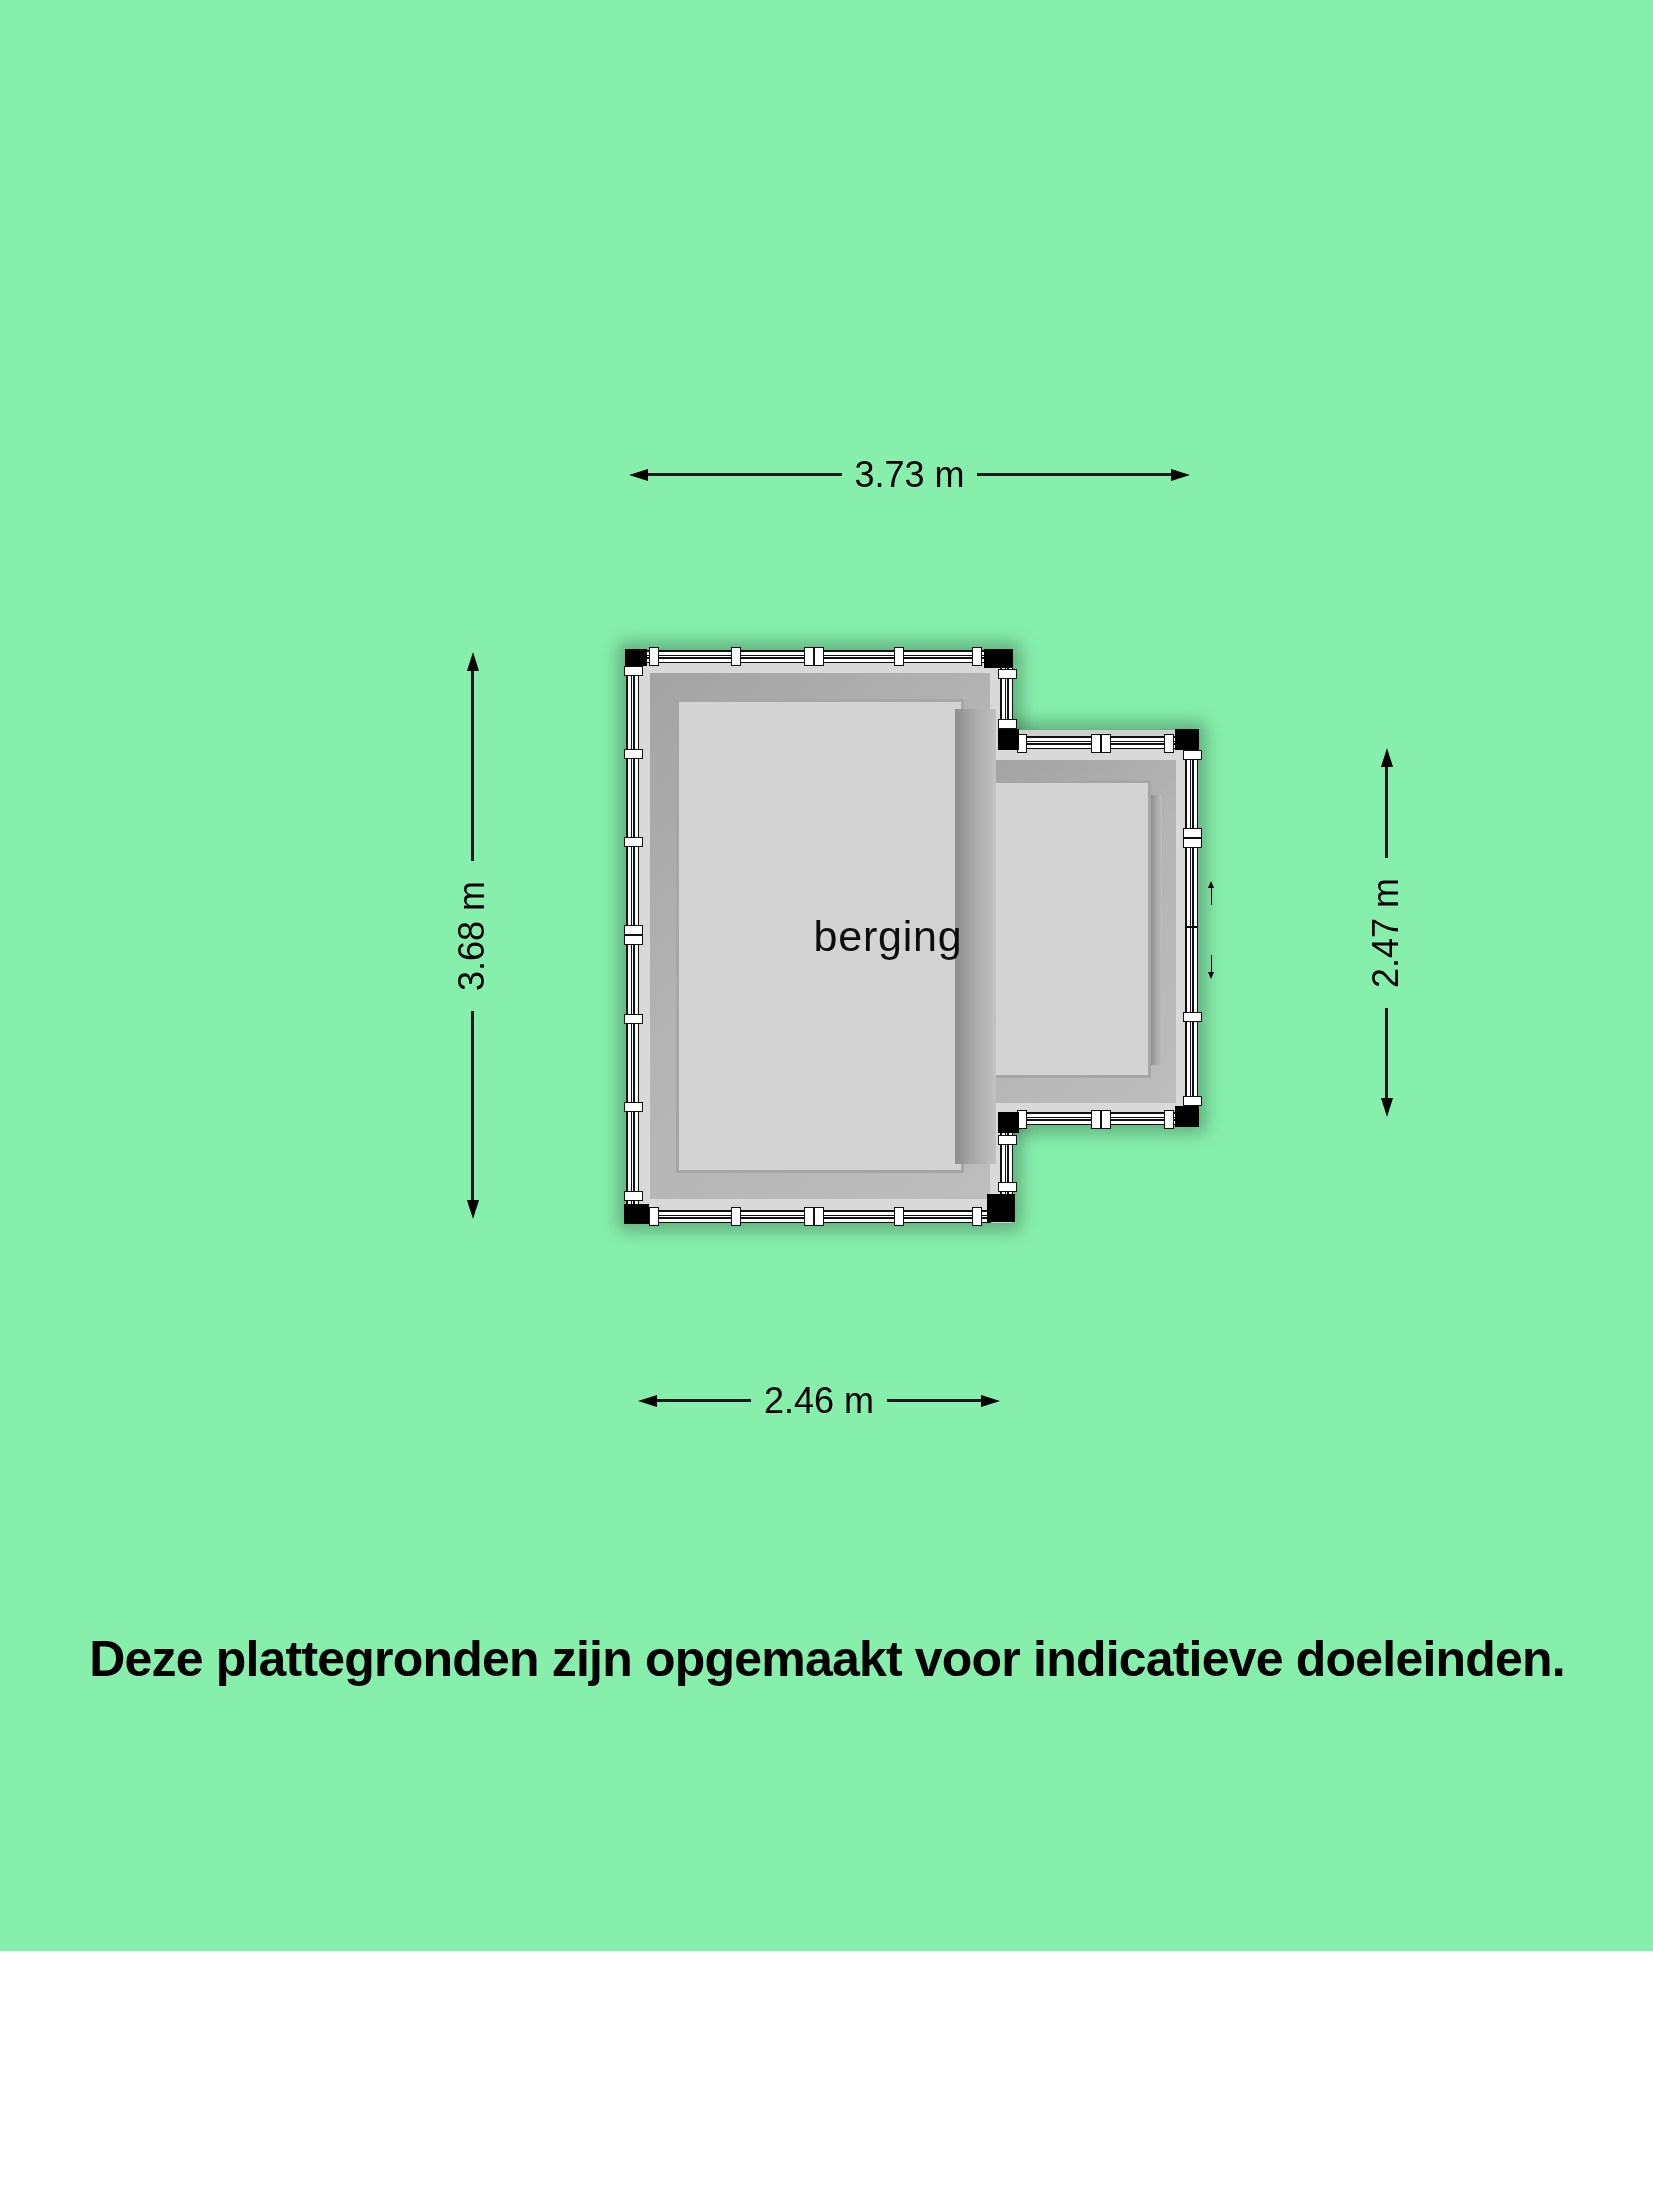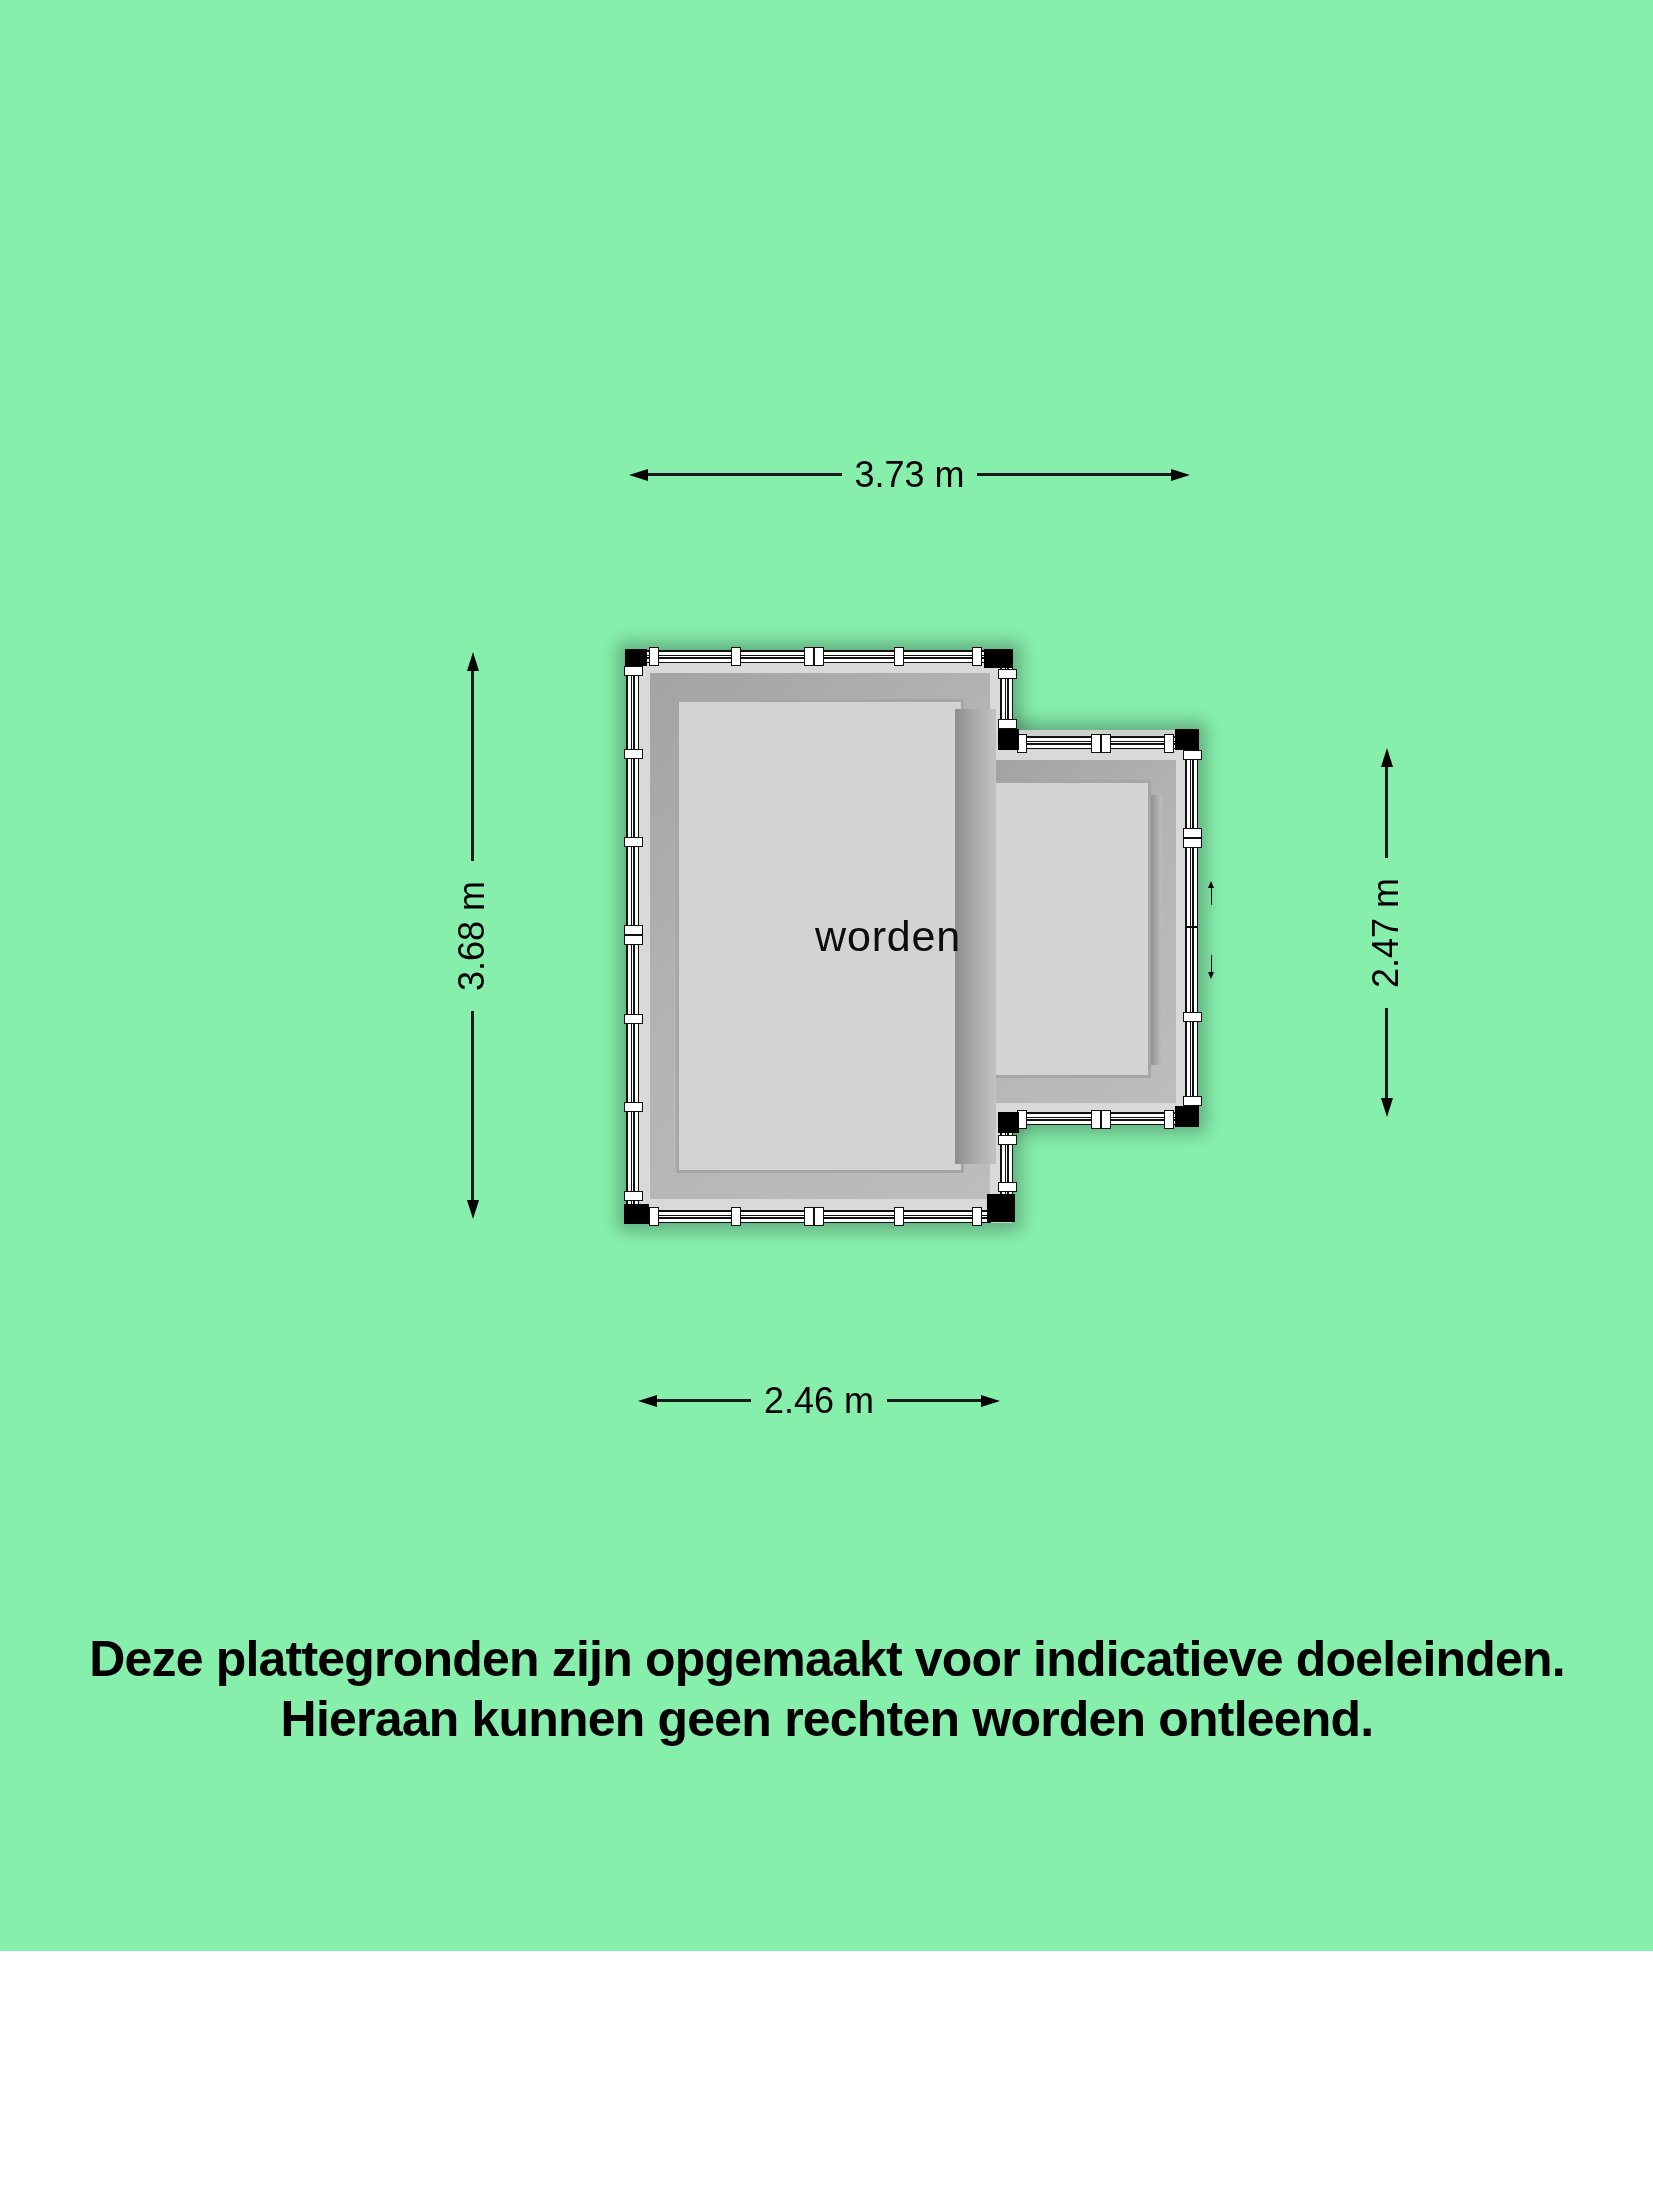--- a/index.html
+++ b/index.html
@@ -107,21 +107,21 @@
     <div class="base" style="left:639px;top:662px;width:362px;height:548px;"></div>
     <div class="slab" style="left:650px;top:673px;width:340px;height:526px;"></div>
     <div class="floor" style="left:676px;top:699px;width:288px;height:474px;"></div>
     <div class="divider" style="left:955px;top:709px;width:41px;height:455px;"></div>
 
     <div class="base" style="left:996px;top:750px;width:190px;height:363px;"></div>
     <div class="slab" style="left:996px;top:760px;width:180px;height:343px;"></div>
     <div class="floor open-left" style="left:996px;top:780px;width:155px;height:298px;"></div>
     <div class="strip" style="left:1151px;top:795px;width:11px;height:270px;"></div>
 
-    <div class="room-label" style="left:888px;top:936px;">worden</div>
+    <div class="room-label" style="left:888px;top:936px;">berging</div>
 
     <div class="wall h" style="left:640px;top:650px;width:351px;"></div>
     <div class="wall h" style="left:640px;top:1210px;width:351px;"></div>
     <div class="wall v" style="left:626px;top:658px;height:554px;"></div>
     <div class="wall v" style="left:1000px;top:662px;height:72px;"></div>
     <div class="wall v" style="left:1000px;top:1128px;height:72px;"></div>
     <div class="wall h" style="left:1012px;top:736px;width:167px;"></div>
     <div class="wall h" style="left:1012px;top:1112px;width:167px;"></div>
     <div class="wall v" style="left:1185px;top:747px;height:364px;"></div>
 
@@ -185,17 +185,16 @@
         <div class="stem"></div>
     </div>
     <div class="mini" style="left:1205px;top:955px;">
       <div class="stem"></div>
         <div class="head-down"></div>
     </div>
   </div>
 
   <div class="disclaimer" style="top:1629px;">
     <div>Deze plattegronden zijn opgemaakt voor indicatieve doeleinden.</div>
-    <div>Hieraan kunnen geen rechten worden ontleend.</div>
   </div>
 
 </div>
 
 
 </body></html>

